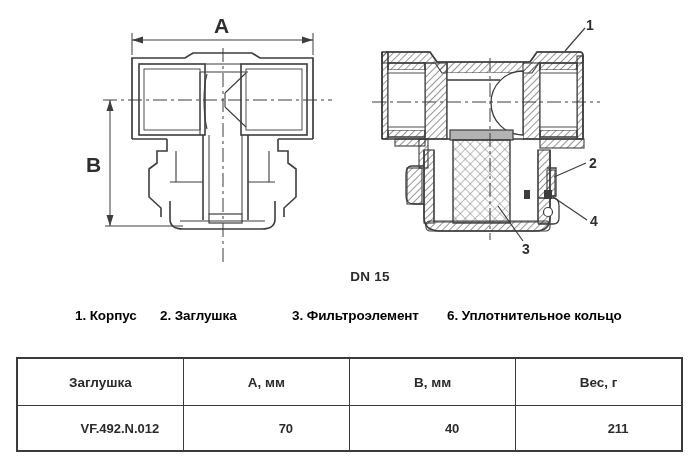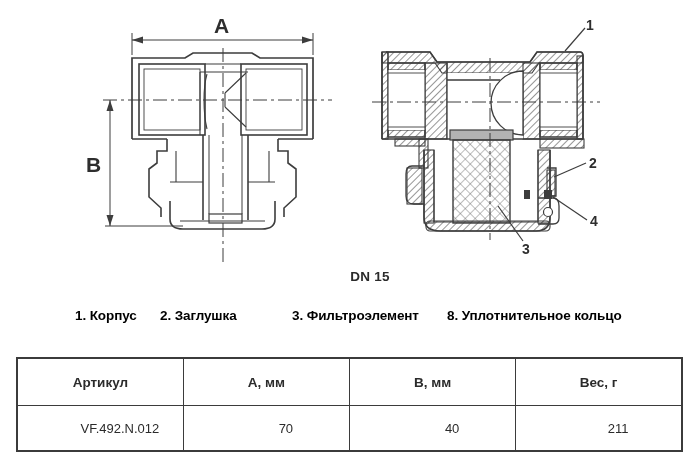--- a/index.html
+++ b/index.html
@@ -9,21 +9,21 @@
   .size-label{position:absolute;top:269px;left:0;width:700px;text-align:center;
               font-size:13.5px;font-weight:700;letter-spacing:.2px;color:#2b2b2b;padding-left:20px;}
   .legend-item{position:absolute;top:308px;font-size:13.5px;font-weight:700;
                white-space:nowrap;color:#000000;letter-spacing:-0.1px;}
   .li-1{left:75px;} .li-2{left:160px;} .li-3{left:292px;text-align:center;} .li-4{left:447px;}
   table.spec{position:absolute;left:16px;top:357px;width:667px;border-collapse:collapse;
              table-layout:fixed;font-size:13px;color:#2b2b2b;}
   table.spec th,table.spec td{border:1.6px solid #3b3b3b;text-align:center;vertical-align:middle;}
   table.spec{border:2px solid #3b3b3b;}
   table.spec th{height:44px;font-weight:700;font-size:13.5px;}
-  table.spec td{height:42px;font-weight:400;padding-left:40px;}
+  table.spec td{height:42px;font-weight:700;padding-left:40px;}
   text.dim{font-family:"Liberation Sans",sans-serif;font-weight:700;fill:#2e2e2e;}
 </style>
 </head>
 <body>
 
 <div class="page">
 
   <svg class="drawing-svg" width="700" height="300" viewBox="0 0 700 300">
     <defs>
       <pattern id="hatch" width="5" height="5" patternUnits="userSpaceOnUse" patternTransform="rotate(45)">
@@ -153,27 +153,27 @@
       <text class="dim" x="590" y="226" font-size="14" stroke="none">4</text>
     </g>
   </svg>
 
   <div class="size-label">DN 15</div>
 
   <div>
     <span class="legend-item li-1">1. Корпус</span>
     <span class="legend-item li-2">2. Заглушка</span>
     <span class="legend-item li-3">3. Фильтроэлемент</span>
-    <span class="legend-item li-4">8. Уплотнительное кольцо</span>
+    <span class="legend-item li-4">6. Уплотнительное кольцо</span>
   </div>
 
   <table class="spec">
     <thead>
       <tr>
-        <th>Артикул</th>
+        <th>Заглушка</th>
         <th>А, мм</th>
         <th>В, мм</th>
         <th>Вес, г</th>
       </tr>
     </thead>
     <tbody>
       <tr>
         <td>VF.492.N.012</td>
         <td>70</td>
         <td>40</td>

